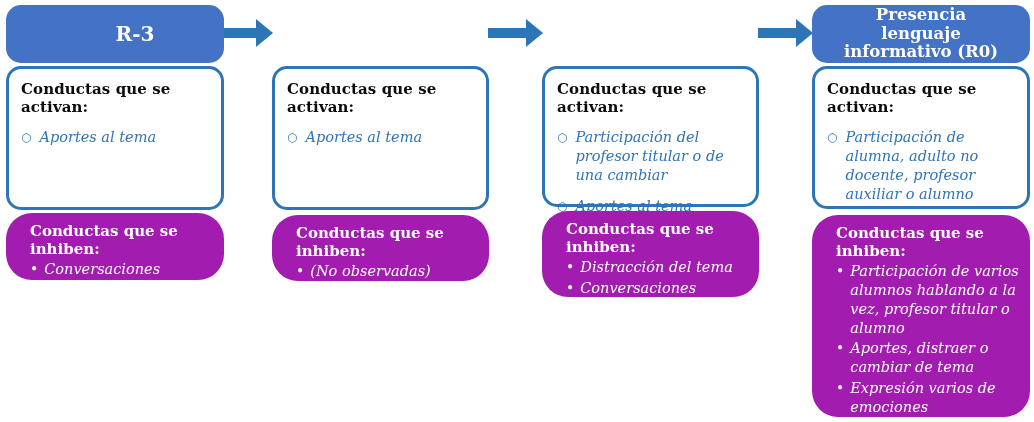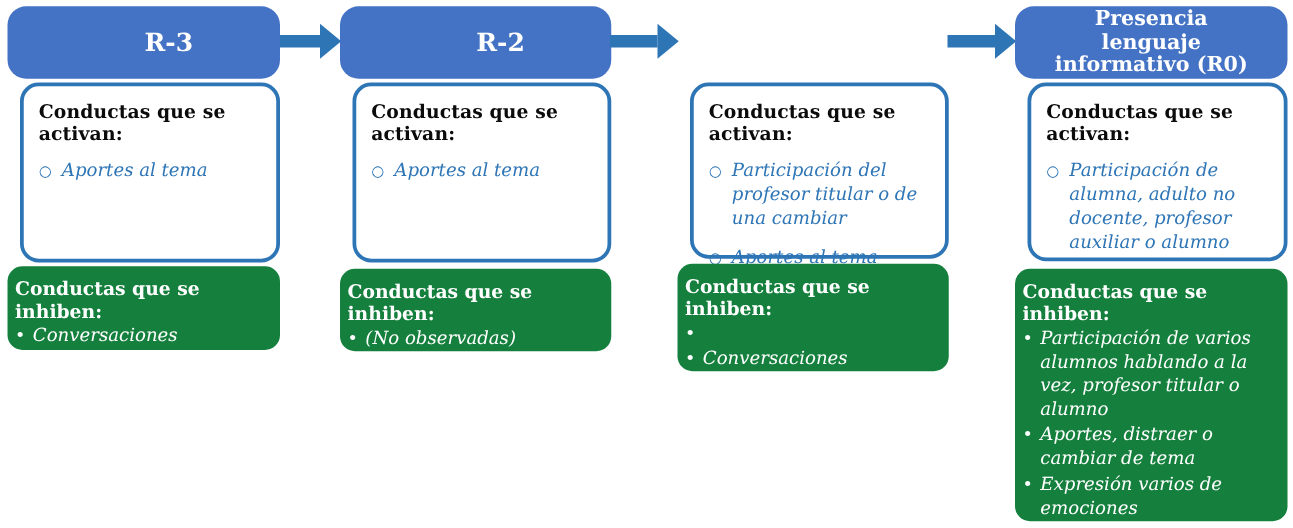--- a/index.html
+++ b/index.html
@@ -34,21 +34,21 @@
     align-items: center;
     justify-content: center;
     text-align: center;
     line-height: 1.15;
     padding-left: 40px;
   }
   .hdr.small { font-size: 16.5px; padding: 0 22px; }
 
   .act {
     position: absolute;
-    left: 10px; right: 0;
+    left: 0; right: 0;
     top: 66px;
     background: #ffffff;
     border: 3px solid #2E75B6;
     border-radius: 15px;
     box-sizing: border-box;
     padding: 11px 12px 8px 12px;
   }
   .col1 .act, .col2 .act { height: 144px; }
   .col3 .act { height: 141px; }
   .col4 .act { height: 143px; }
@@ -75,24 +75,24 @@
     font-style: normal;
     font-size: 12px;
     line-height: 19px;
     color: #2E75B6;
     flex: 0 0 auto;
   }
 
   .inh {
     position: absolute;
     left: 0; right: 0;
-    background: #15803d;
-    border-radius: 12px;
+    background: #a21caf;
+    border-radius: 26px;
     box-sizing: border-box;
-    padding: 9px 10px 8px 6px;
+    padding: 9px 10px 8px 24px;
     color: #ffffff;
   }
   .col1 .inh { top: 213px; height: 67px; }
   .col2 .inh { top: 215px; height: 66px; }
   .col3 .inh { top: 211px; height: 86px; }
   .col4 .inh { top: 215px; height: 202px; }
 
   .inh-title {
     font-weight: bold;
     font-size: 15px;
@@ -157,21 +157,20 @@
       </ul>
     </div>
   </section>
 
   <div class="arrow arrow1">
     <div class="shaft"></div>
     <div class="head"></div>
   </div>
 
   <section class="col col2">
-    <header class="hdr">R-2</header>
     <div class="act">
       <div class="act-title">Conductas que se activan:</div>
       <ul class="items">
         <li>
           <span class="blt">○</span>
           <span>Aportes al tema</span>
         </li>
       </ul>
     </div>
     <div class="inh">
@@ -202,20 +201,21 @@
           <span class="blt">○</span>
           <span>Aportes al tema</span>
         </li>
       </ul>
     </div>
     <div class="inh">
       <div class="inh-title">Conductas que se inhiben:</div>
       <ul class="items">
         <li>
           <span class="blt">•</span>
+          <span>Distracción del tema</span>
         </li>
         <li>
           <span class="blt">•</span>
           <span>Conversaciones paralelas</span>
         </li>
         <li>
           <span class="blt">•</span>
           <span>Murmullos</span>
         </li>
       </ul>

